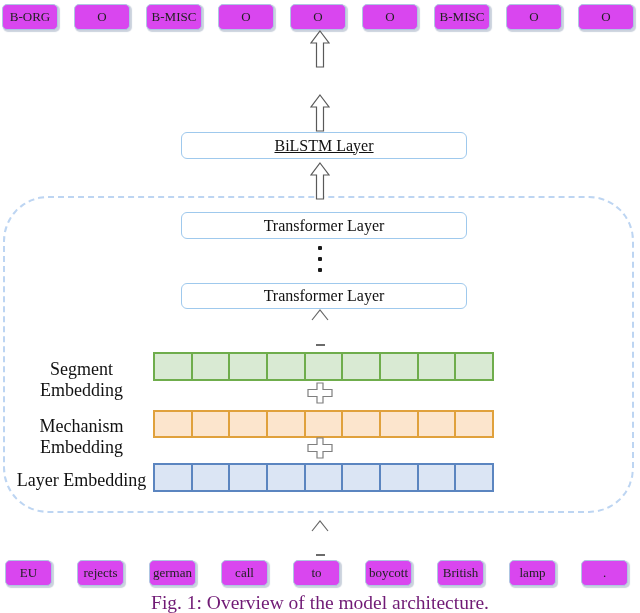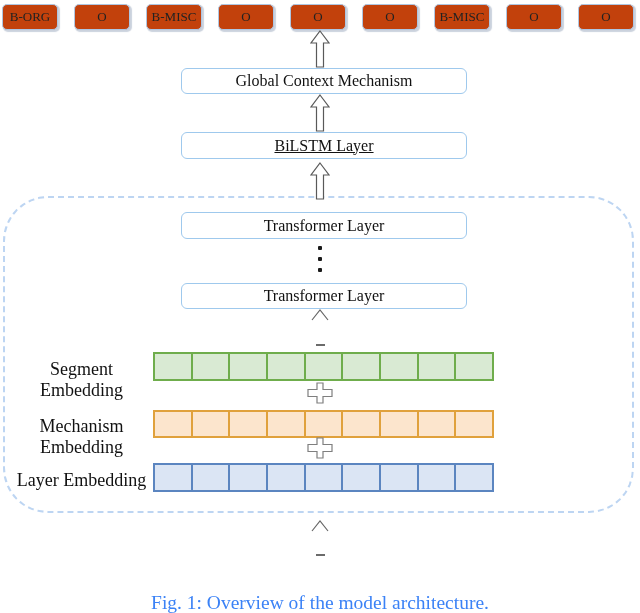--- a/index.html
+++ b/index.html
@@ -6,21 +6,21 @@
   .figure{
     position:relative; width:640px; height:613px; overflow:hidden;
     background:#fff; font-family:"Liberation Serif","DejaVu Serif",serif;
     color:#111;
   }
   
   .row-top{position:absolute; left:2px; top:4px; display:flex; gap:16px;}
   .row-bottom{position:absolute; left:5px; top:560px; display:flex; gap:25px;}
   .tag-box,.tok-box{
     box-sizing:border-box; height:26px; display:flex; align-items:center; justify-content:center;
-    background:#c2410c; border:1px solid #aec6e2; border-radius:5px;
+    background:#d946ef; border:1px solid #aec6e2; border-radius:5px;
     box-shadow:1.5px 1.5px 1px rgba(140,155,180,.45);
     font-size:13px; color:#222;
   }
   .tag-box{width:56px;}
   .tok-box{width:47px;}
   
   .block{
     position:absolute; box-sizing:border-box; left:181px; width:286px;
     background:#fff; border:1.5px solid #9fc9ed; border-radius:6px;
     display:flex; align-items:center; justify-content:center;
@@ -62,21 +62,21 @@
   .emb-row.r2{top:410px; height:28px;}
   .emb-row.r3{top:463px; height:29px;}
   .cell{box-sizing:border-box; flex:1; border:2px solid; margin-left:-2px;}
   .cell:first-child{margin-left:0;}
   .plus{position:absolute; left:307px; width:26px; height:22px;}
   .plus.p1{top:382px;}
   .plus.p2{top:437px;}
   
   .caption{
     position:absolute; left:0; right:0; top:592px; text-align:center;
-    font-size:19.5px; color:#3b82f6; white-space:nowrap;
+    font-size:19.5px; color:#701a75; white-space:nowrap;
   }
 </style>
 </head>
 <body>
 
 <div class="figure">
 
   <div class="dashed-box"></div>
 
   <div class="row-top">
@@ -94,23 +94,20 @@
   <svg class="arrow a1" viewBox="0 0 20 38">
     <polygon points="10,1 19,13 13.5,13 13.5,37 6.5,37 6.5,13 1,13" fill="#fff" stroke="#595959" stroke-width="1.2"></polygon>
   </svg>
   <svg class="arrow a2" viewBox="0 0 20 38">
     <polygon points="10,1 19,13 13.5,13 13.5,37 6.5,37 6.5,13 1,13" fill="#fff" stroke="#595959" stroke-width="1.2"></polygon>
   </svg>
   <svg class="arrow a3" viewBox="0 0 20 38">
     <polygon points="10,1 19,13 13.5,13 13.5,37 6.5,37 6.5,13 1,13" fill="#fff" stroke="#595959" stroke-width="1.2"></polygon>
   </svg>
 
-  <div class="block gcm">
-    <span>Global Context Mechanism</span>
-  </div>
   <div class="block bilstm">
     <span>BiLSTM Layer</span>
   </div>
   <div class="block tf1">
     <span>Transformer Layer</span>
   </div>
   <div class="block tf2">
     <span>Transformer Layer</span>
   </div>
 
@@ -167,15 +164,26 @@
       <div class="cell" style="background: rgb(219, 229, 244); border-color: rgb(91, 133, 192);"></div>
       <div class="cell" style="background: rgb(219, 229, 244); border-color: rgb(91, 133, 192);"></div>
       <div class="cell" style="background: rgb(219, 229, 244); border-color: rgb(91, 133, 192);"></div>
       <div class="cell" style="background: rgb(219, 229, 244); border-color: rgb(91, 133, 192);"></div>
       <div class="cell" style="background: rgb(219, 229, 244); border-color: rgb(91, 133, 192);"></div>
       <div class="cell" style="background: rgb(219, 229, 244); border-color: rgb(91, 133, 192);"></div>
       <div class="cell" style="background: rgb(219, 229, 244); border-color: rgb(91, 133, 192);"></div>
       <div class="cell" style="background: rgb(219, 229, 244); border-color: rgb(91, 133, 192);"></div>
     </div>
 
+  <div class="row-bottom">
+      <div class="tok-box">EU</div>
+      <div class="tok-box">rejects</div>
+      <div class="tok-box">german</div>
+      <div class="tok-box">call</div>
+      <div class="tok-box">to</div>
+      <div class="tok-box">boycott</div>
+      <div class="tok-box">British</div>
+      <div class="tok-box">lamp</div>
+      <div class="tok-box">.</div>
+    </div>
 
   <div class="caption">Fig. 1: Overview of the model architecture.</div>
 </div>
 
 </body></html>

